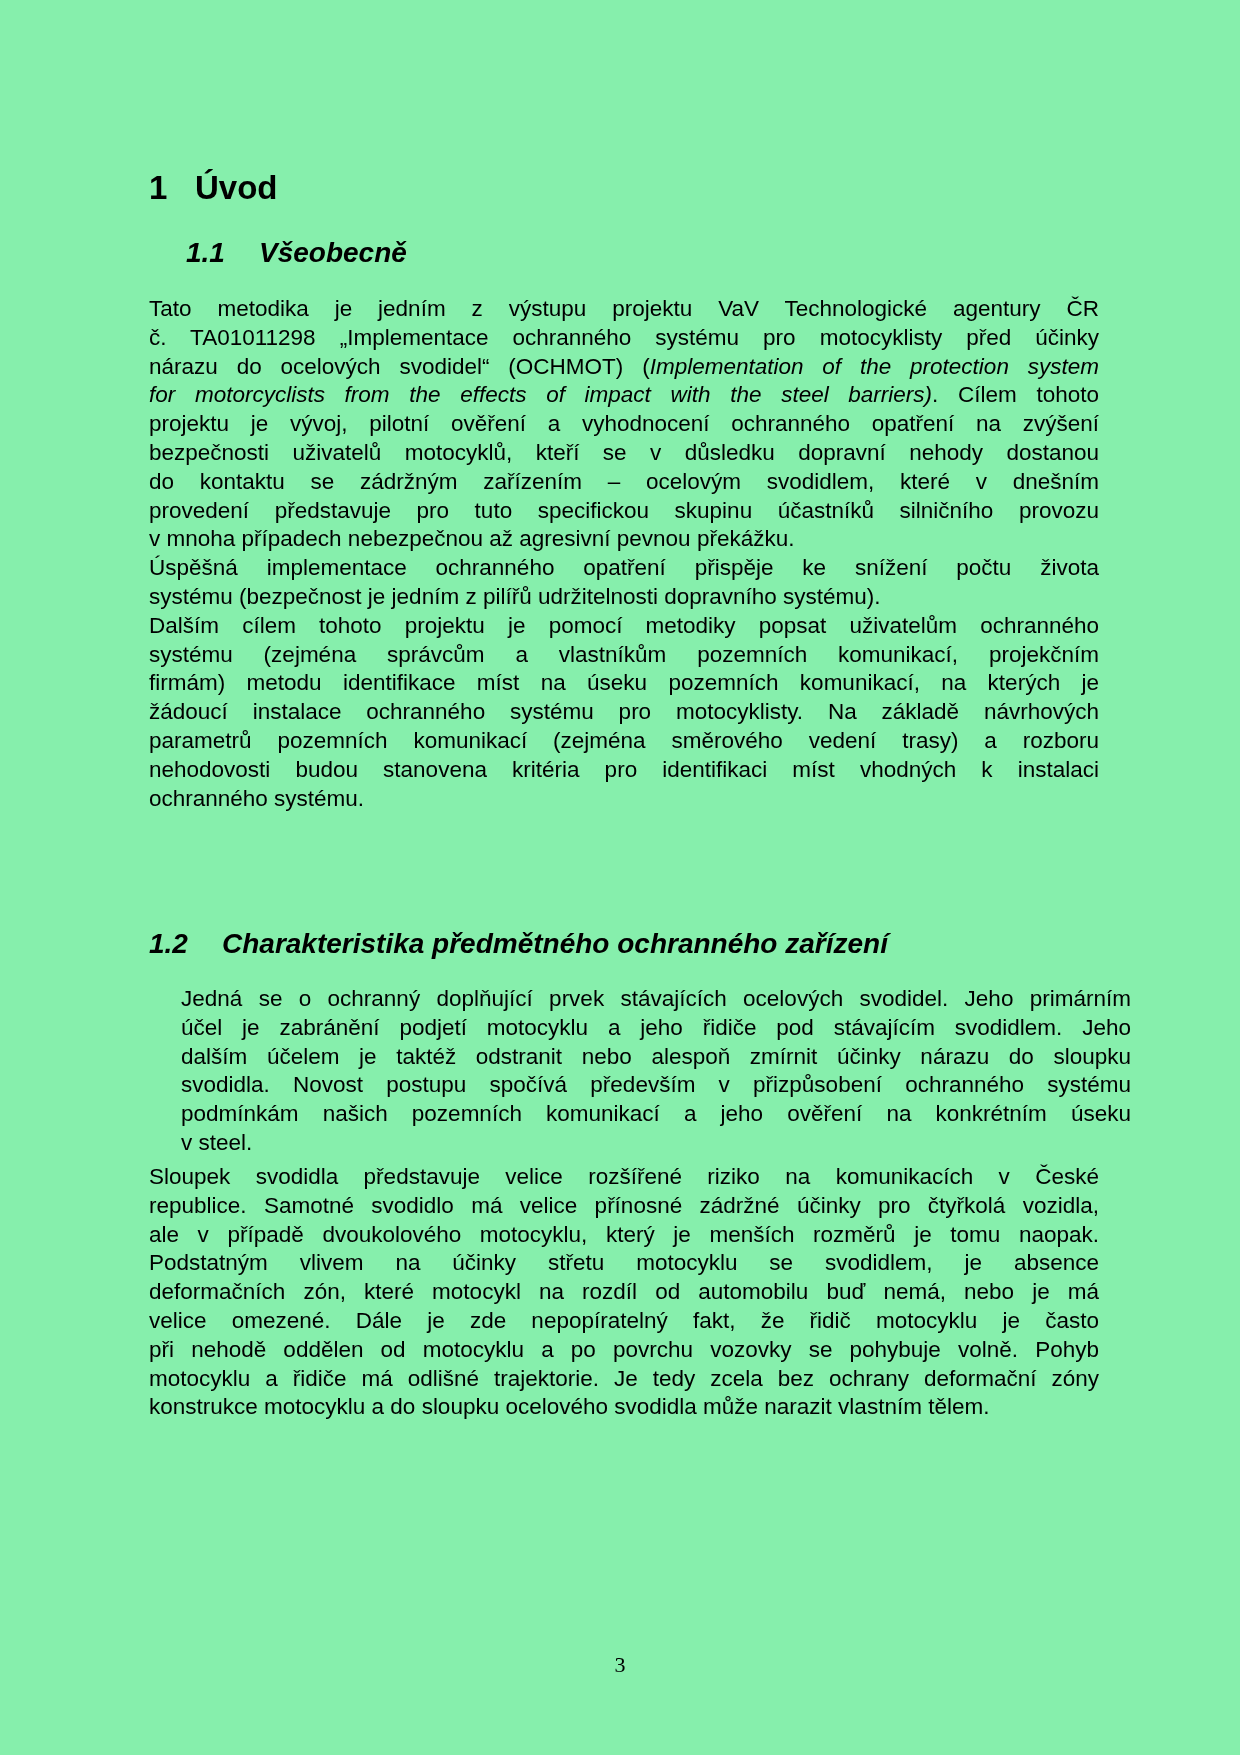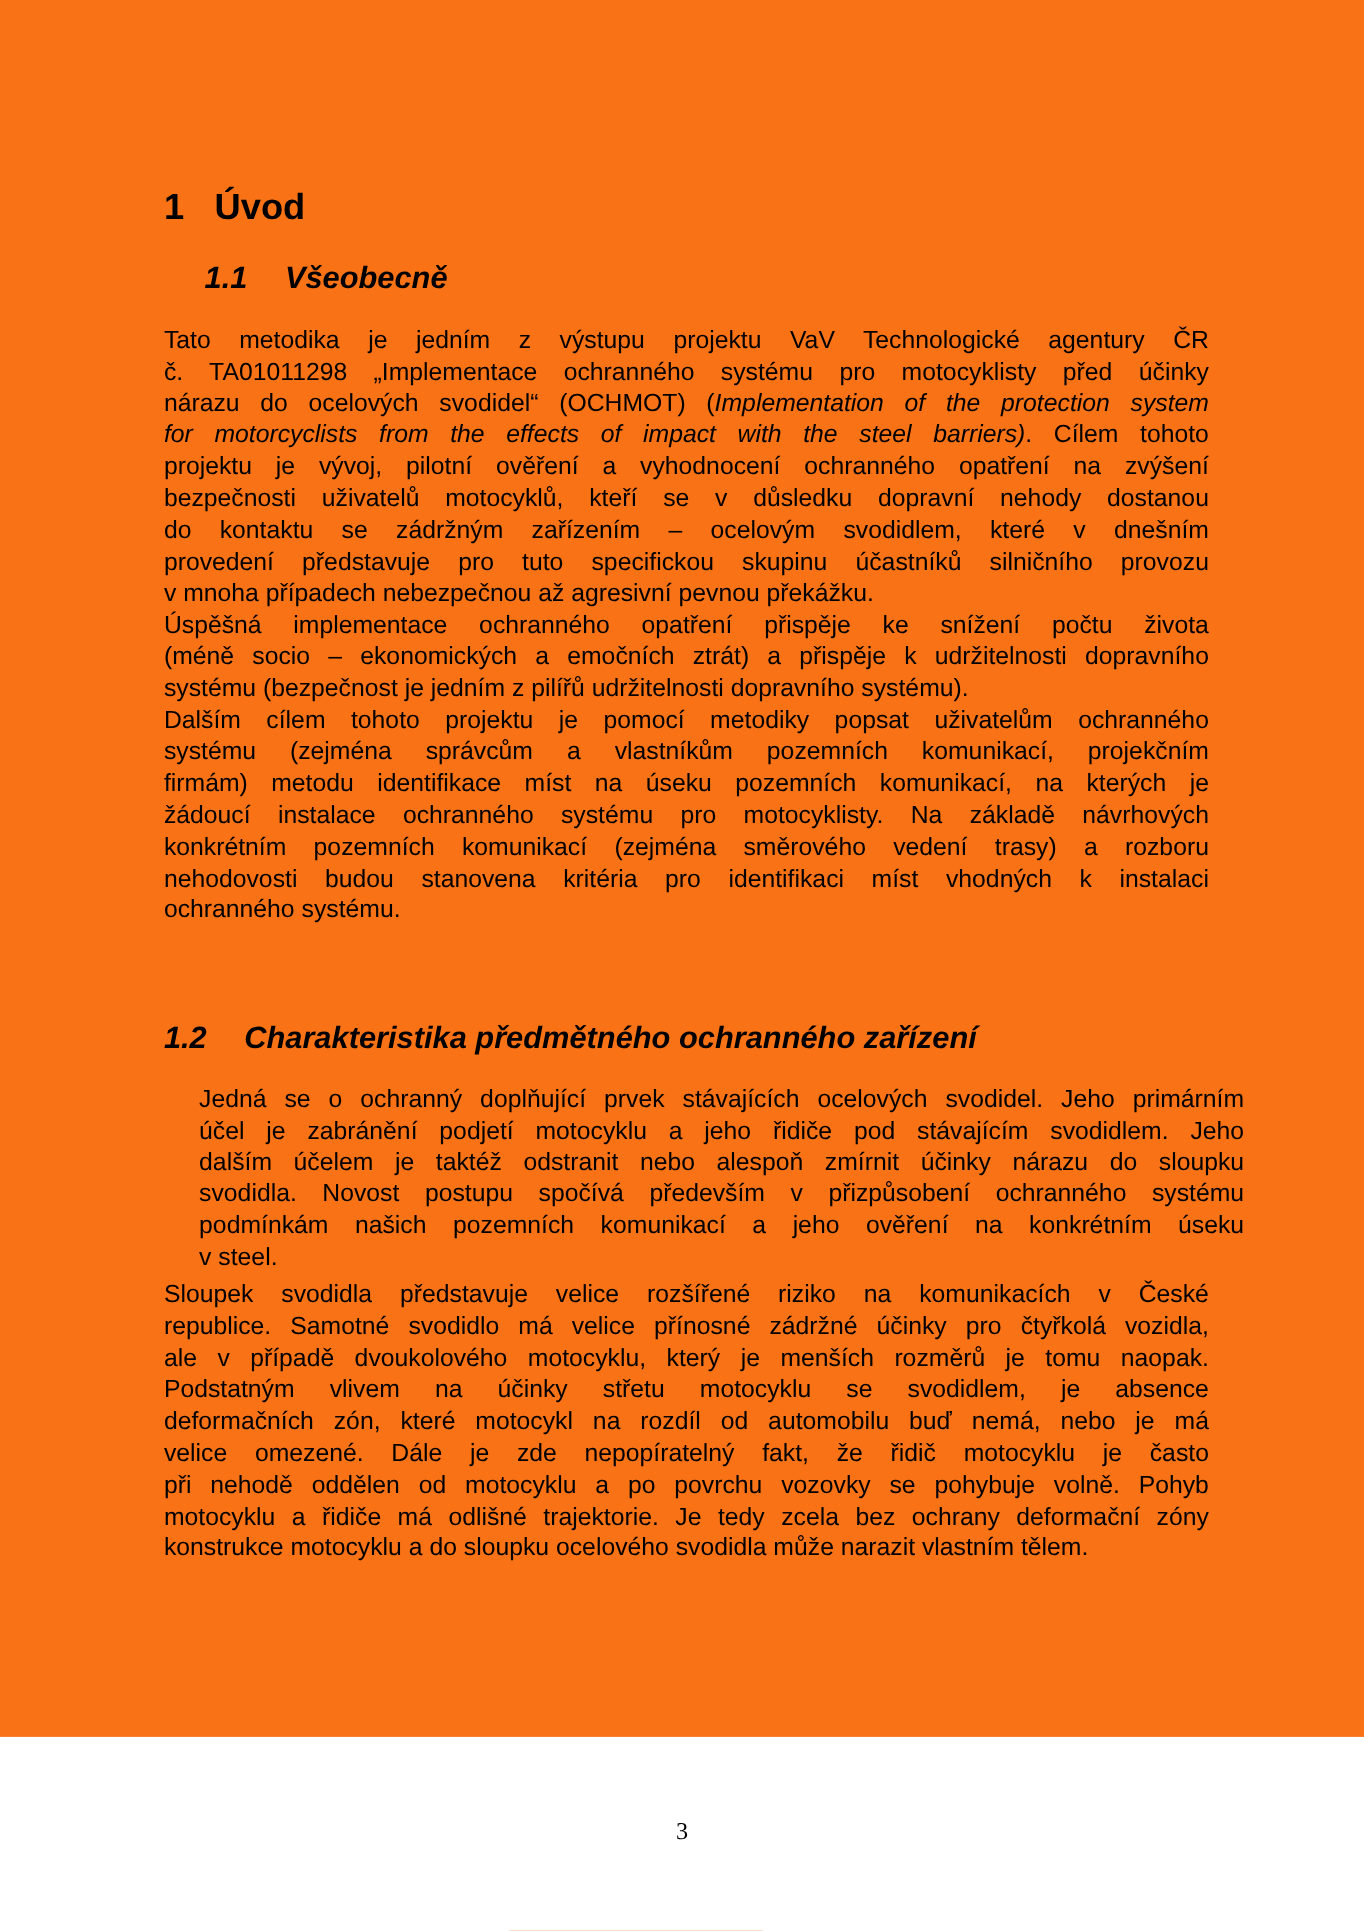--- a/index.html
+++ b/index.html
@@ -1,17 +1,17 @@
 <!DOCTYPE html>
 <html><head>
 <meta charset="utf-8">
 <style>
   html, body { margin: 0; padding: 0; background: #ffffff; }
   body { width: 1240px; height: 1755px; position: relative; overflow: hidden; color: #000; }
-  .page { position: absolute; left: 0; top: 0; width: 1240px; height: 1579px; background: #f97316; }
+  .page { position: absolute; left: 0; top: 0; width: 1240px; height: 1755px; background: #86efac; }
   .h1 {
     position: absolute; left: 149px; top: 168px;
     font-family: "Liberation Sans", sans-serif; font-weight: bold; font-size: 33px; line-height: 40px;
     white-space: nowrap;
   }
   .h1 .num { display: inline-block; width: 46px; }
   .h2 {
     position: absolute; left: 149px;
     font-family: "Liberation Sans", sans-serif; font-weight: bold; font-style: italic; font-size: 28px; line-height: 34px;
     white-space: nowrap;
@@ -52,27 +52,26 @@
     <span class="line">Tato metodika je jedním z výstupu projektu VaV Technologické agentury ČR</span>
     <span class="line">č. TA01011298 „Implementace ochranného systému pro motocyklisty před účinky</span>
     <span class="line"><span>nárazu do ocelových svodidel“ (OCHMOT) (</span><i>Implementation of the protection system</i></span>
     <span class="line"><i>for motorcyclists from the effects of impact with the steel barriers)</i><span>. Cílem tohoto</span></span>
     <span class="line">projektu je vývoj, pilotní ověření a vyhodnocení ochranného opatření na zvýšení</span>
     <span class="line">bezpečnosti uživatelů motocyklů, kteří se v důsledku dopravní nehody dostanou</span>
     <span class="line">do kontaktu se zádržným zařízením – ocelovým svodidlem, které v dnešním</span>
     <span class="line">provedení představuje pro tuto specifickou skupinu účastníků silničního provozu</span>
     <span class="line last">v mnoha případech nebezpečnou až agresivní pevnou překážku.</span>
     <span class="line">Úspěšná implementace ochranného opatření přispěje ke snížení počtu života</span>
-    <span class="line">(méně socio – ekonomických a emočních ztrát) a přispěje k udržitelnosti dopravního</span>
     <span class="line last">systému (bezpečnost je jedním z pilířů udržitelnosti dopravního systému).</span>
     <span class="line">Dalším cílem tohoto projektu je pomocí metodiky popsat uživatelům ochranného</span>
     <span class="line">systému (zejména správcům a vlastníkům pozemních komunikací, projekčním</span>
     <span class="line">firmám) metodu identifikace míst na úseku pozemních komunikací, na kterých je</span>
     <span class="line">žádoucí instalace ochranného systému pro motocyklisty. Na základě návrhových</span>
-    <span class="line">konkrétním pozemních komunikací (zejména směrového vedení trasy) a rozboru</span>
+    <span class="line">parametrů pozemních komunikací (zejména směrového vedení trasy) a rozboru</span>
     <span class="line">nehodovosti budou stanovena kritéria pro identifikaci míst vhodných k instalaci</span>
     <span class="line last">ochranného systému.</span>
   </div>
 
   <div class="h2 s2">
     <span class="num">1.2</span><span>Charakteristika předmětného ochranného zařízení</span>
   </div>
 
   <div class="para p2">
     <span class="line">Jedná se o ochranný doplňující prvek stávajících ocelových svodidel. Jeho primárním</span>

